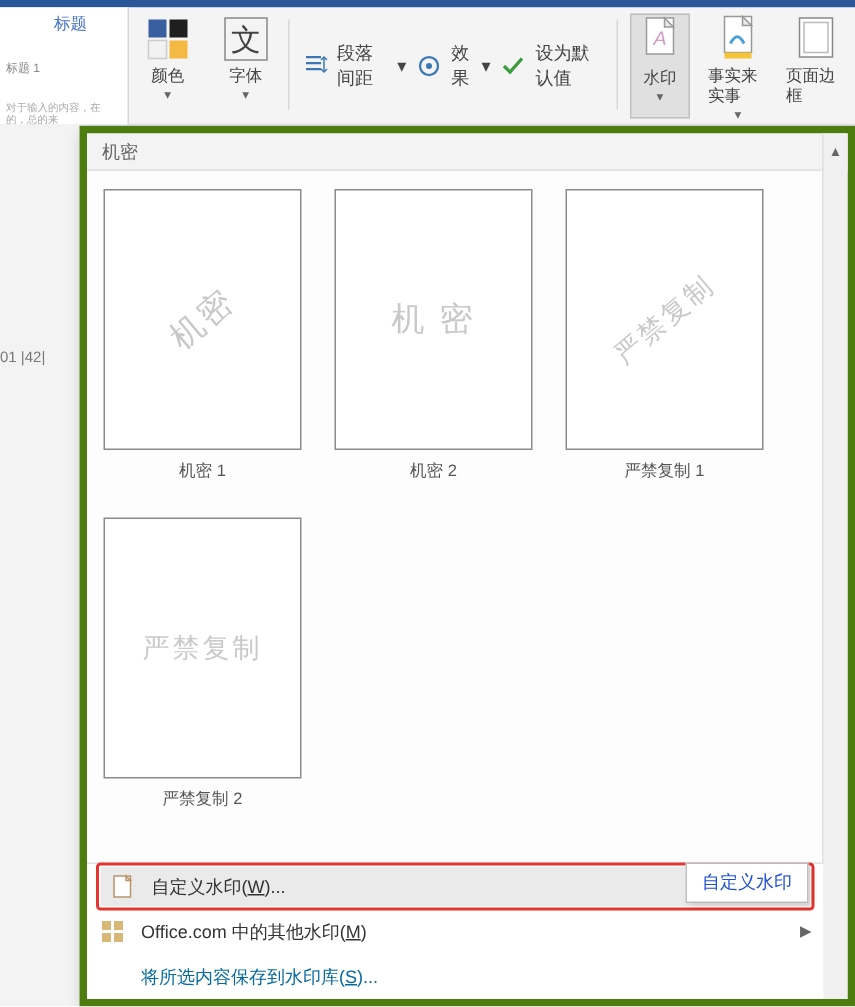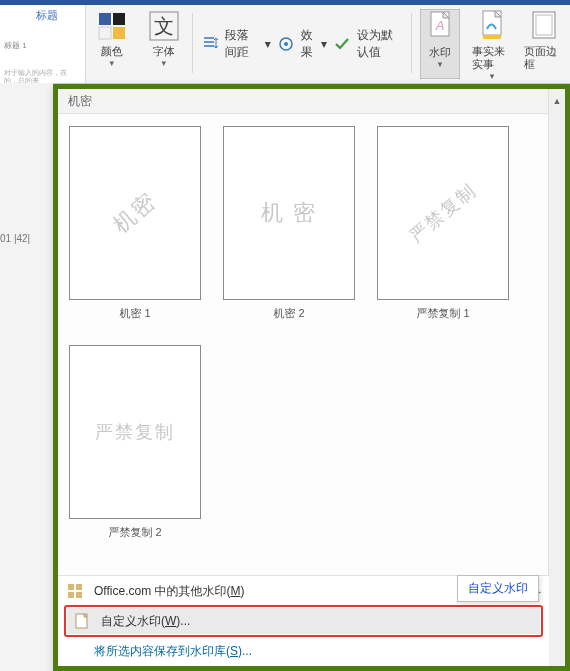--- a/index.html
+++ b/index.html
@@ -193,43 +193,43 @@
       </div>
       <div class="thumb-item">
         <div class="page">
             <span class="wm" style="font-size:18px;">严禁复制</span>
           </div>
         <div class="cap">严禁复制 2</div>
       </div>
     </div>
 
     <div class="menu">
-      <div class="menu-row">
-        <svg class="menu-icon" width="18" height="18">
-            <rect x="2" y="2" width="6" height="6" fill="#d9b877"></rect>
-            <rect x="10" y="2" width="6" height="6" fill="#d9b877"></rect>
-            <rect x="2" y="10" width="6" height="6" fill="#d9b877"></rect>
-            <rect x="10" y="10" width="6" height="6" fill="#d9b877"></rect>
-          </svg>
-        <span><span>Office.com 中的其他水印(</span><span class="underline">M</span><span>)</span></span>
-        <span class="arrow">▶</span>
-      </div>
-
       <div class="menu-row highlight-wrap">
         <div class="redbox">
           <div class="redbox-inner">
             <svg class="menu-icon" width="18" height="18">
                 <rect x="3" y="2" width="11" height="14" fill="#fff" stroke="#b8956b"></rect>
                 <path d="M11 2l3 3h-3z" fill="#eee" stroke="#b8956b"></path>
               </svg>
             <span><span>自定义水印(</span><span class="underline">W</span><span>)...</span></span>
           </div>
         </div>
       </div>
 
+      <div class="menu-row">
+        <svg class="menu-icon" width="18" height="18">
+            <rect x="2" y="2" width="6" height="6" fill="#d9b877"></rect>
+            <rect x="10" y="2" width="6" height="6" fill="#d9b877"></rect>
+            <rect x="2" y="10" width="6" height="6" fill="#d9b877"></rect>
+            <rect x="10" y="10" width="6" height="6" fill="#d9b877"></rect>
+          </svg>
+        <span><span>Office.com 中的其他水印(</span><span class="underline">M</span><span>)</span></span>
+        <span class="arrow">▶</span>
+      </div>
+
 
       <div class="menu-row disabled">
         <span class="menu-icon"></span>
         <span><span>将所选内容保存到水印库(</span><span class="underline">S</span><span>)...</span></span>
       </div>
     </div>
 
     <div class="tooltip">自定义水印</div>
   </div>
 </div>

